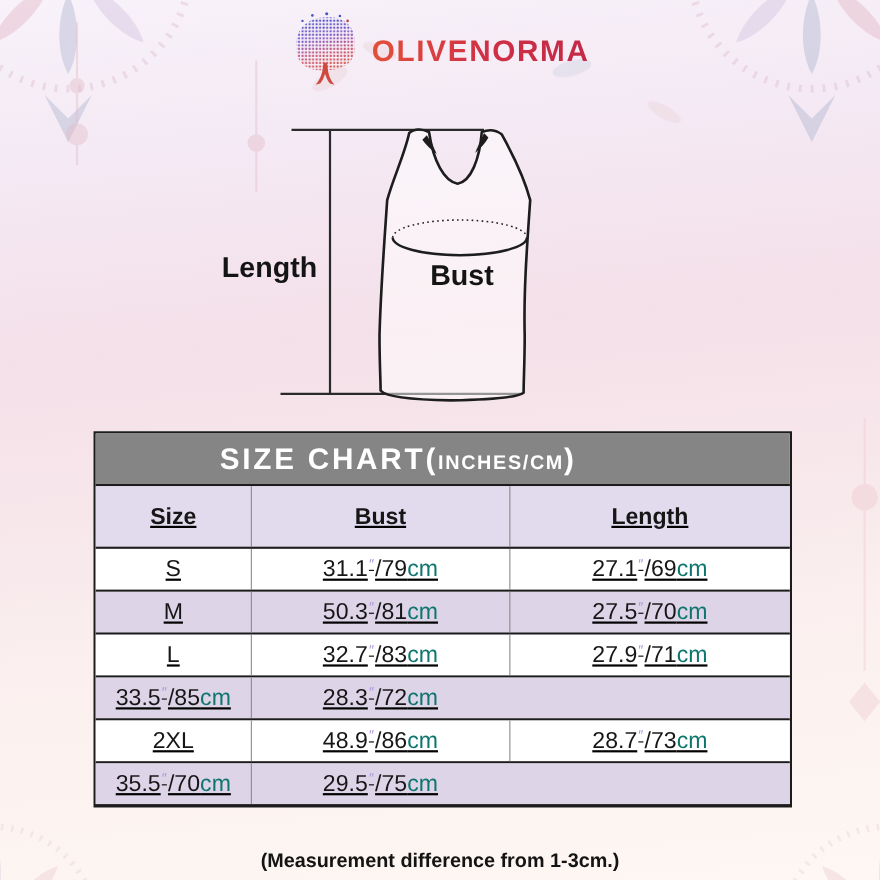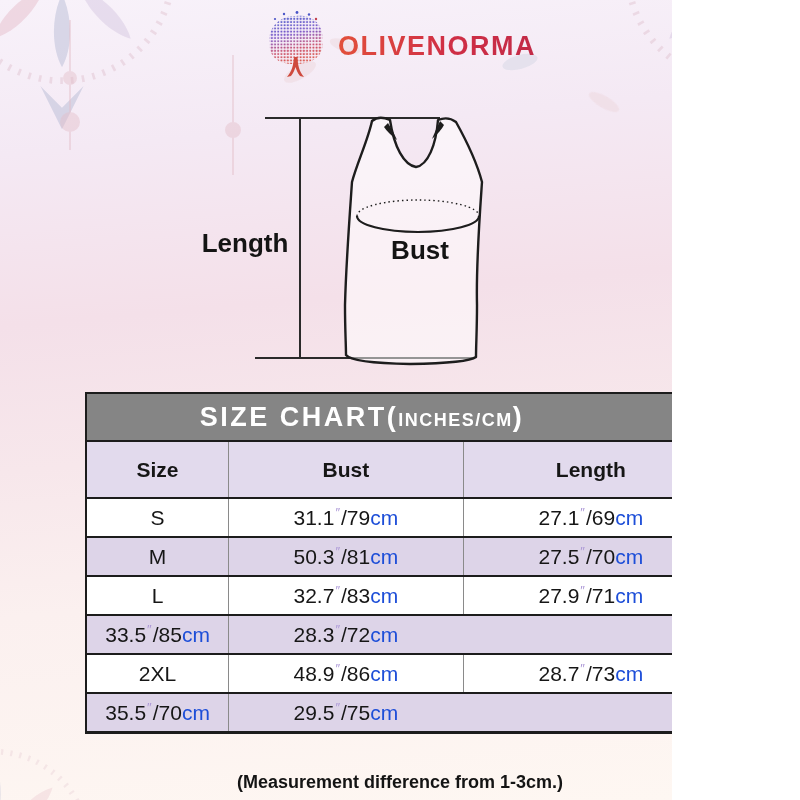--- a/index.html
+++ b/index.html
@@ -1,18 +1,18 @@
 <!DOCTYPE html>
 <html><head>
 <meta charset="utf-8">
 <style>
   html,body{margin:0;padding:0;}
   body{font-family:"Liberation Sans", sans-serif;}
   .page{
-    position:relative;width:672px;height:800px;overflow:hidden;
+    position:relative;width:800px;height:800px;overflow:hidden;
     background:linear-gradient(175deg,#f8f2fa 0%,#f4e9f4 18%,#f4e0e9 38%,#f7e7eb 55%,#fbf0ef 72%,#fef7f2 100%);
   }
   .decor{position:absolute;inset:0;pointer-events:none;}
 
   
   .brand{position:absolute;top:6px;left:0;width:800px;height:80px;
          display:flex;align-items:center;justify-content:center;gap:10px;}
   .brand-name{
     font-size:27px;font-weight:bold;letter-spacing:1.5px;color:#d33a40;
     background:linear-gradient(90deg,#e2503b 0%,#d02f45 55%,#c22a47 100%);
@@ -28,31 +28,31 @@
   .chart{position:absolute;left:85px;top:392px;width:635px;
          border:2px solid #1c1c1c;border-bottom-width:3px;box-sizing:border-box;
          background:#ffffff;}
   .chart-title{
     height:46px;background:#858585;border-bottom:2px solid #1c1c1c;
     display:flex;align-items:center;justify-content:center;padding-right:81px;
     color:#ffffff;white-space:nowrap;
   }
   .chart-title .t-main{font-size:27px;font-weight:bold;letter-spacing:2.5px;}
   .chart-title .t-units{font-size:18px;font-weight:bold;letter-spacing:1.5px;padding-top:6px;}
-  .tr{display:grid;grid-template-columns:142fr 236fr 257fr;border-bottom:2px solid #1c1c1c;}
+  .tr{display:grid;grid-template-columns:142fr 236fr 257fr;border-bottom:2px solid #1c1c1c;text-decoration:underline;}
   .tr:last-child{border-bottom:none;}
   .th-row{height:55px;background:#e2daed;}
   .th-row .td{font-weight:bold;font-size:21px;}
   .data-row{height:37px;background:#ffffff;}
   .data-row.alt{background:#ddd4e8;}
   .td{display:flex;align-items:center;justify-content:center;
       color:#161616;font-size:21px;}
   .td + .td{border-left:1px solid #8a8a8a;}
   .inmark{color:#ab97d6;font-size:0.62em;position:relative;top:-0.42em;margin:0 1px 0 1px;}
-  .cmunit{color:#1d4ed8;}
+  .cmunit{color:#0f766e;}
 
   .footer-note{
     position:absolute;left:0;top:772px;width:800px;text-align:center;
     font-size:18px;font-weight:bold;color:#141414;
   }
 </style>
 </head>
 <body>
 <div class="page">
 

